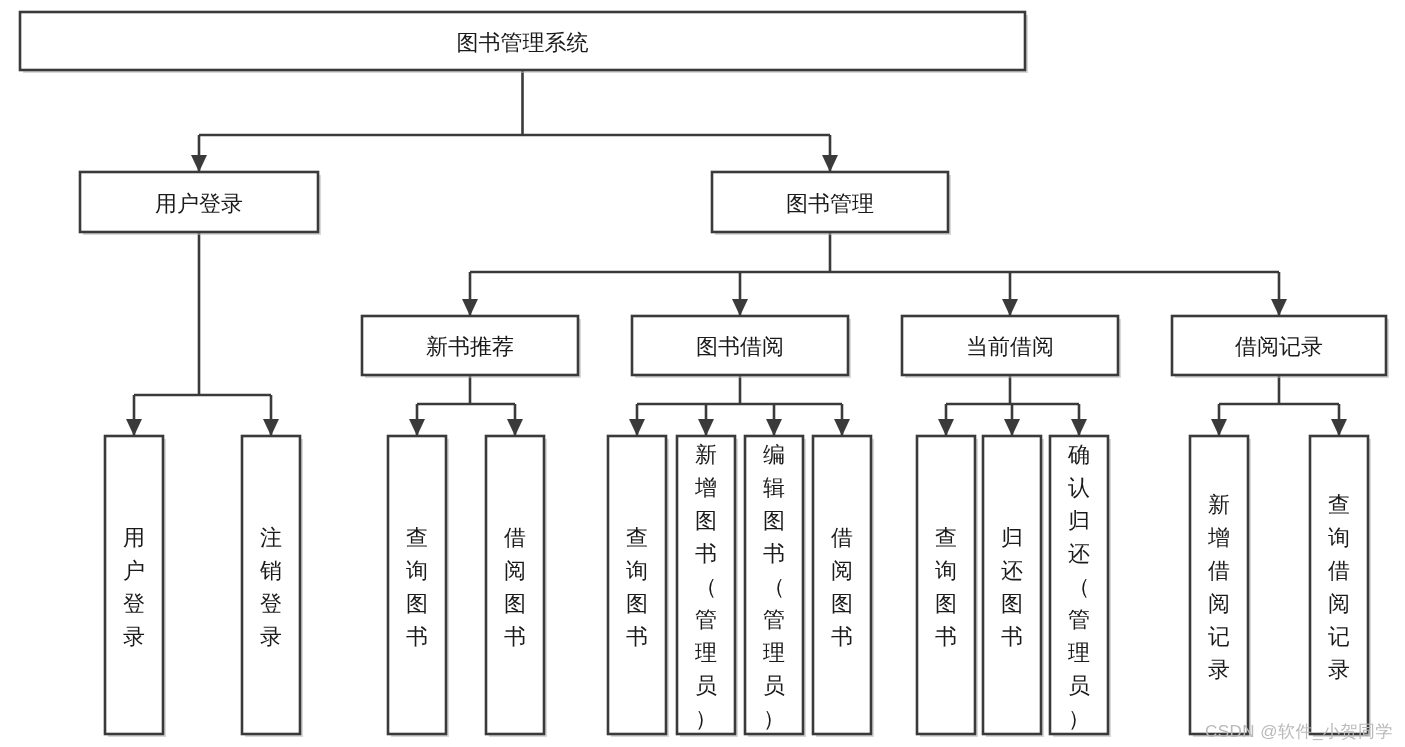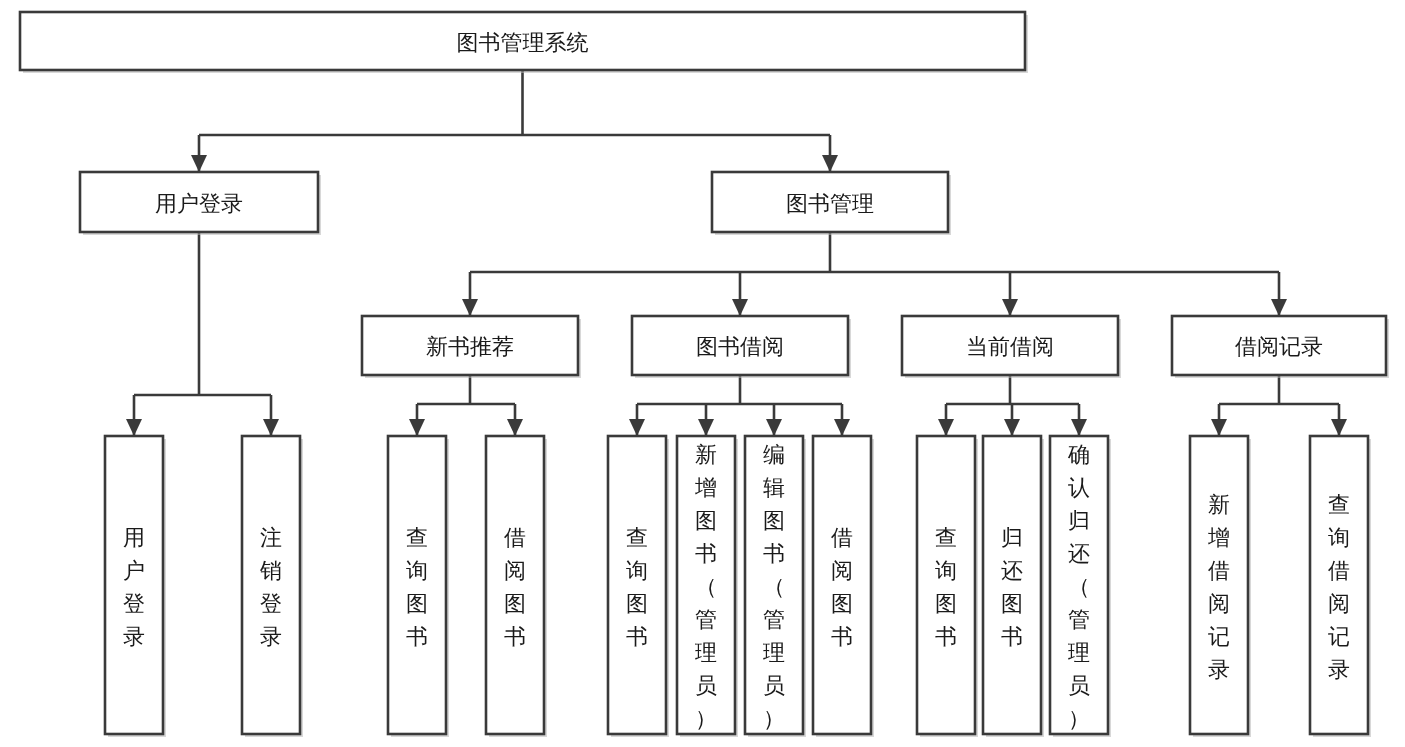--- a/index.html
+++ b/index.html
@@ -225,13 +225,14 @@
           <rect class="node-box" x="1190" y="436" width="58" height="298"></rect>
           <text class="node-label-v" x="1219" y="511.74"><tspan x="1219" dy="0">新</tspan><tspan x="1219" dy="33">增</tspan><tspan x="1219" dy="33">借</tspan><tspan x="1219" dy="33">阅</tspan><tspan x="1219" dy="33">记</tspan><tspan x="1219" dy="33">录</tspan></text>
         </g>
         <g>
           <rect class="node-shadow" x="1313" y="439" width="58" height="298"></rect>
           <rect class="node-box" x="1310" y="436" width="58" height="298"></rect>
           <text class="node-label-v" x="1339" y="511.74"><tspan x="1339" dy="0">查</tspan><tspan x="1339" dy="33">询</tspan><tspan x="1339" dy="33">借</tspan><tspan x="1339" dy="33">阅</tspan><tspan x="1339" dy="33">记</tspan><tspan x="1339" dy="33">录</tspan></text>
         </g>
       </g>
   </svg>
+  <div class="watermark">CSDN @软件_小贺同学</div>
 </div>
 
 </body></html>

